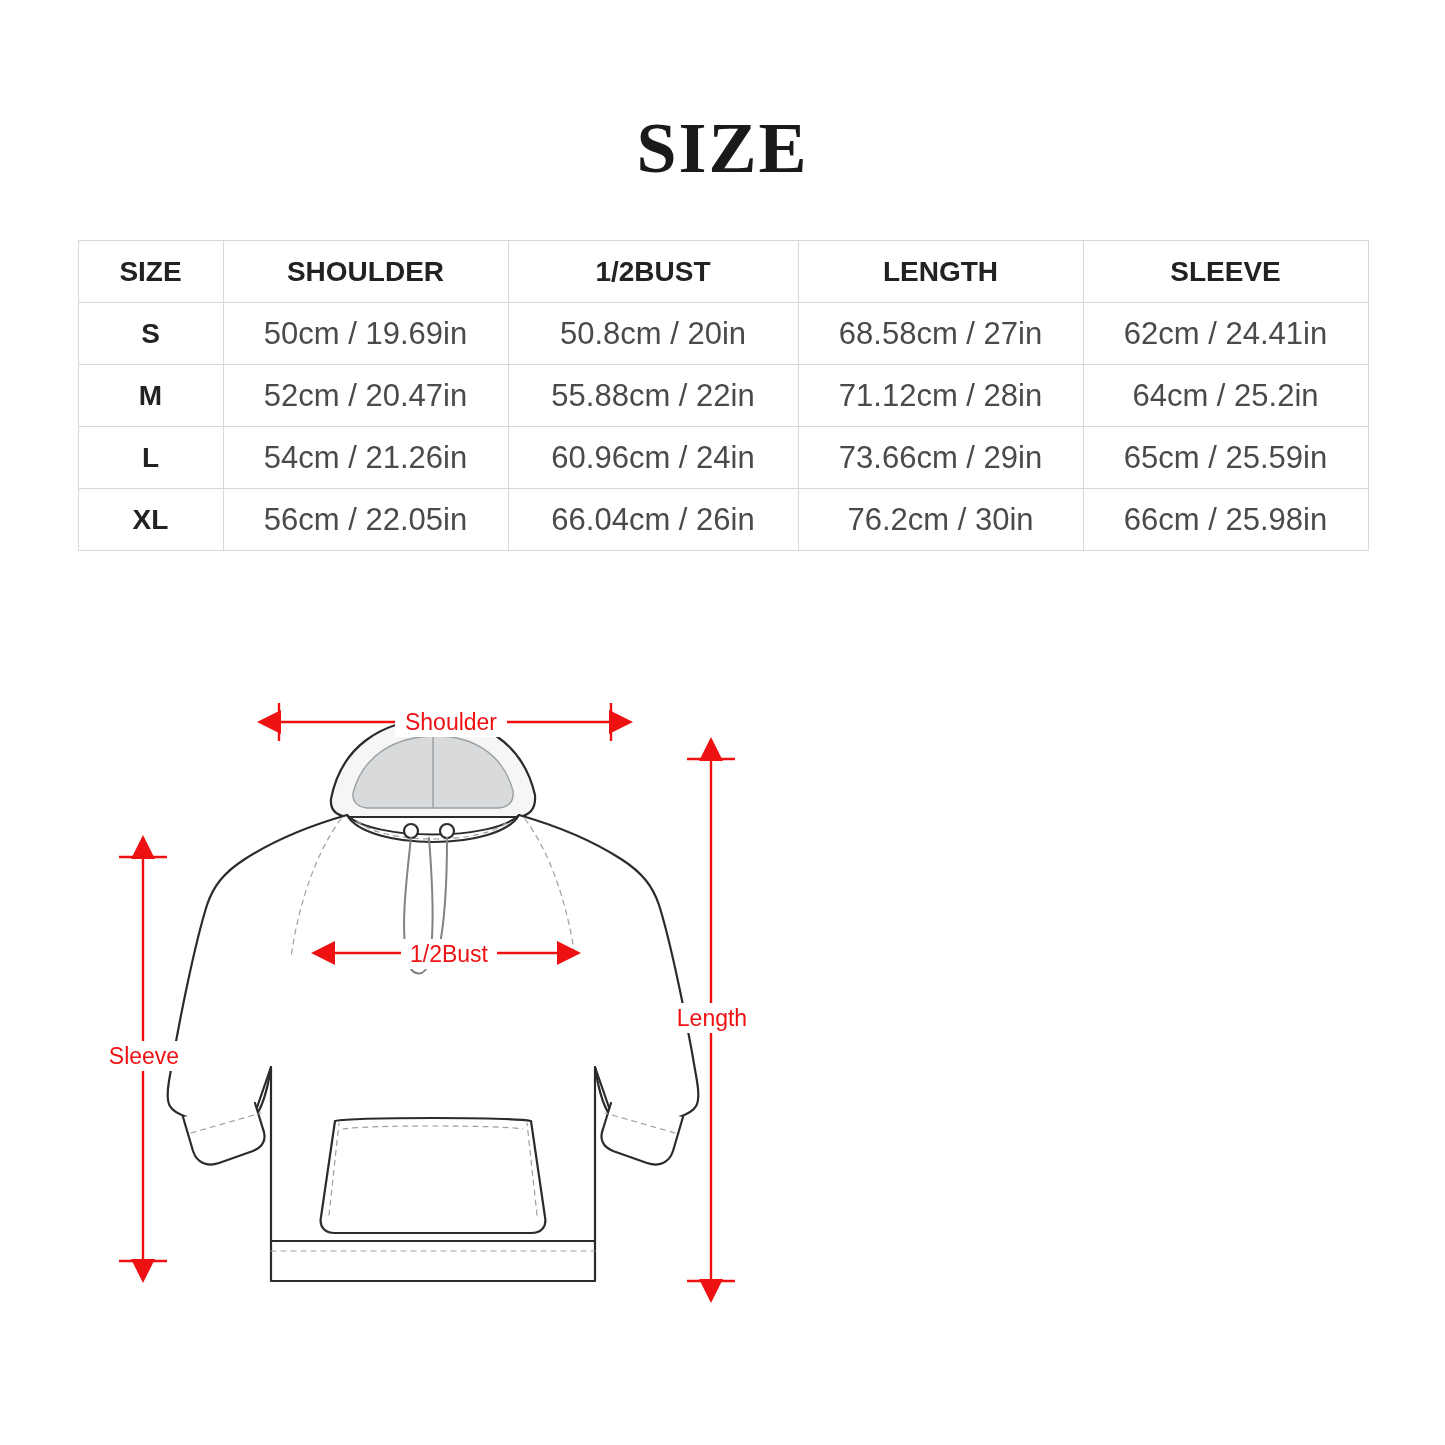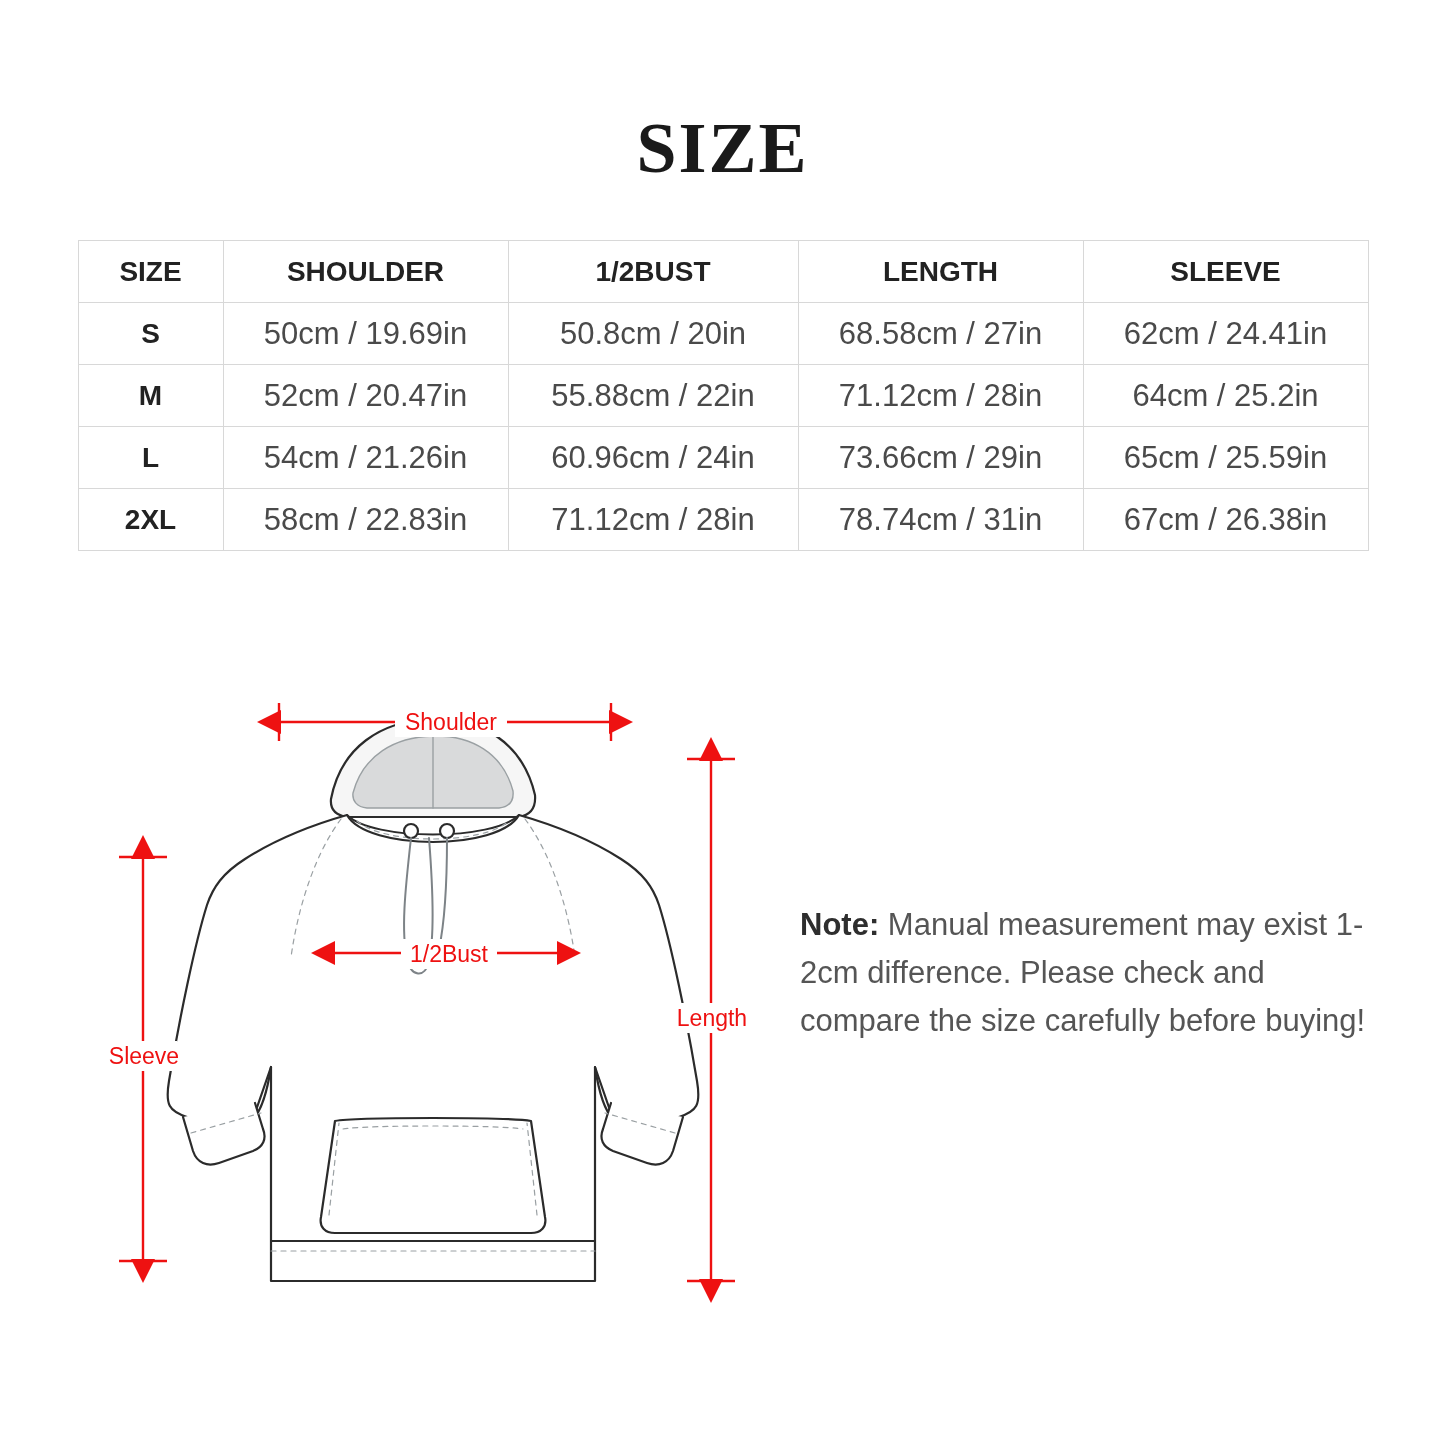--- a/index.html
+++ b/index.html
@@ -131,25 +131,25 @@
         <td>64cm / 25.2in</td>
       </tr>
       <tr>
         <td>L</td>
         <td>54cm / 21.26in</td>
         <td>60.96cm / 24in</td>
         <td>73.66cm / 29in</td>
         <td>65cm / 25.59in</td>
       </tr>
       <tr>
-        <td>2XL</td>
-        <td>58cm / 22.83in</td>
-        <td>71.12cm / 28in</td>
-        <td>78.74cm / 31in</td>
-        <td>67cm / 26.38in</td>
+        <td>XL</td>
+        <td>56cm / 22.05in</td>
+        <td>66.04cm / 26in</td>
+        <td>76.2cm / 30in</td>
+        <td>66cm / 25.98in</td>
       </tr>
     </tbody>
   </table>
 </div>
 
 <div class="lower">
 
   <div class="diagram">
     <svg viewBox="0 0 700 660" width="700" height="660" xmlns="http://www.w3.org/2000/svg">
       <defs>
@@ -246,17 +246,14 @@
 
         <rect x="586" y="322" width="62" height="30" fill="#ffffff"></rect>
         <text x="617" y="345" text-anchor="middle">Length</text>
 
         <rect x="16" y="360" width="66" height="30" fill="#ffffff"></rect>
         <text x="49" y="383" text-anchor="middle">Sleeve</text>
       </g>
     </svg>
   </div>
 
-  <div class="note">
-    <b>Note:</b><span> Manual measurement may exist 1-2cm difference. Please check and compare the size carefully before buying!</span>
-  </div>
 
 </div>
 
 </body></html>

